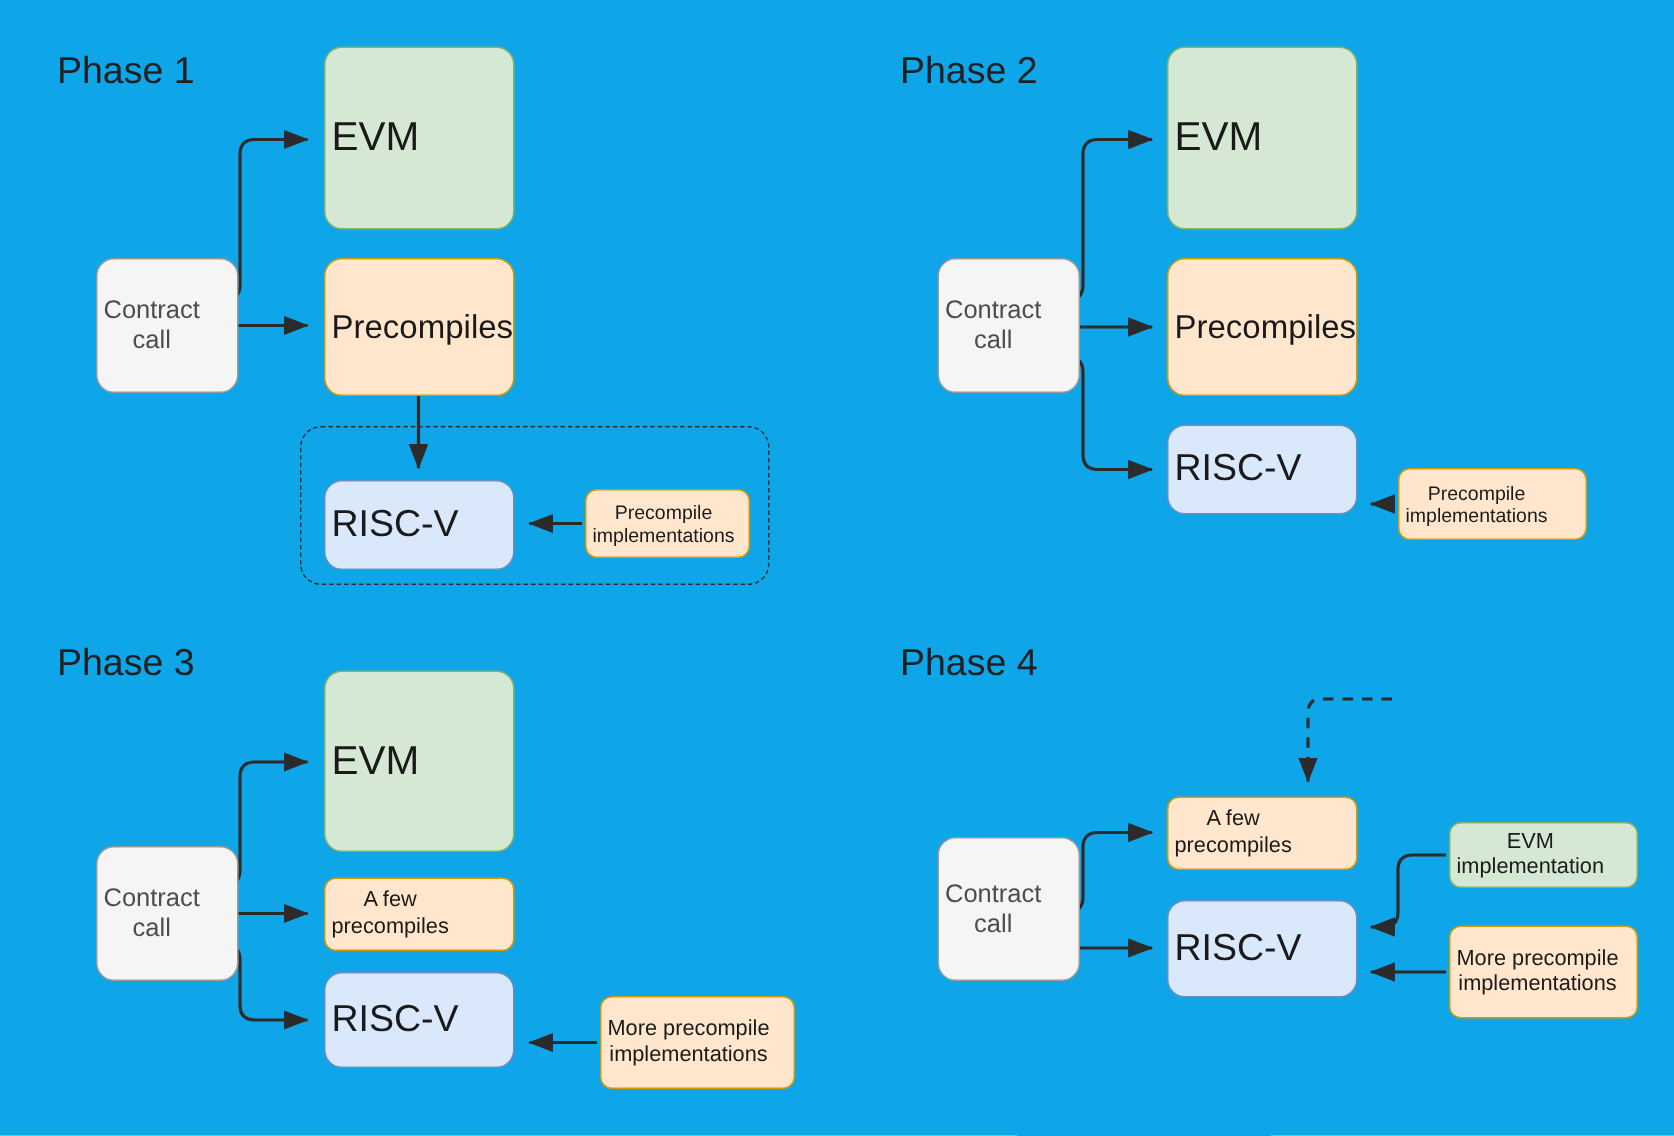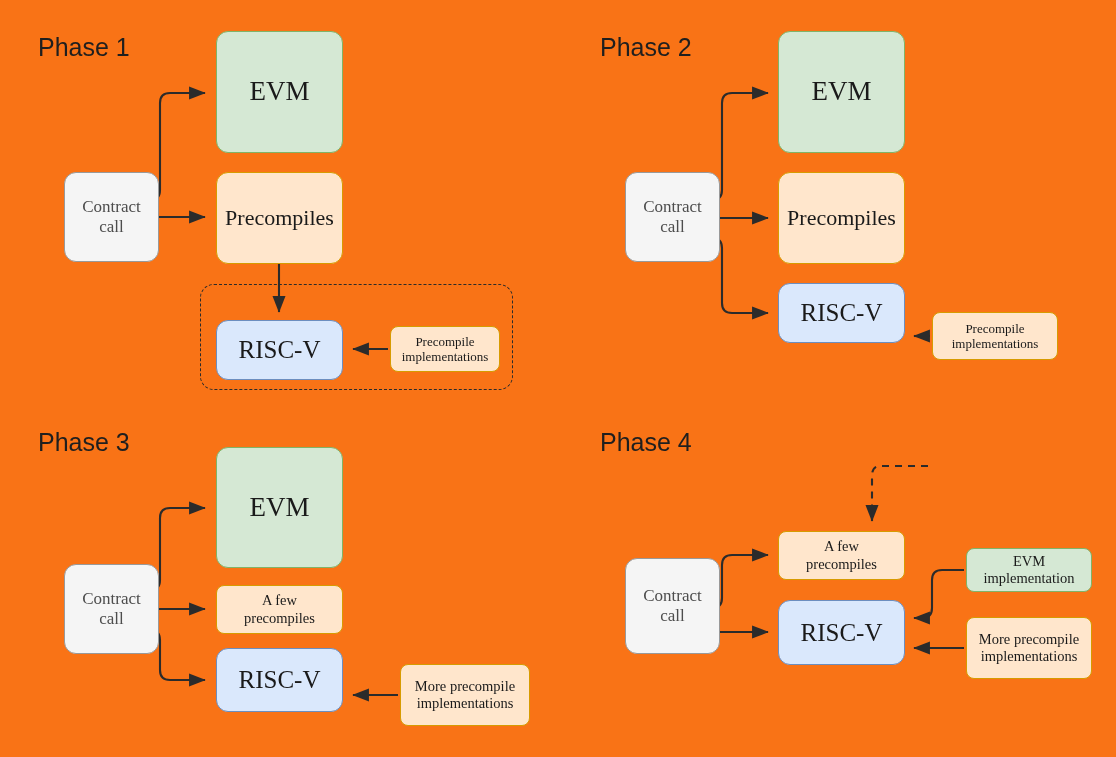--- a/index.html
+++ b/index.html
@@ -3,32 +3,32 @@
 <meta charset="utf-8">
 <title>EVM to RISC-V phases diagram</title>
 <style>
   html,body{margin:0;padding:0;background:#ffffff;}
   body{
     width:1116px;height:757px;
     font-family:"Liberation Sans","DejaVu Sans",sans-serif;
     color:#1a1a1a;
     overflow:hidden;
   }
-  #canvas{position:relative;width:1116px;height:757px;background:#f97316;}
+  #canvas{position:relative;width:1116px;height:757px;background:#0ea5e9;}
 
   .svg-layer{position:absolute;left:0;top:0;width:1116px;height:757px;pointer-events:none;}
 
   .node{
     position:absolute;
     box-sizing:border-box;
-    display:flex;align-items:center;justify-content:center;
+    display:flex;align-items:center;justify-content:flex-start;
     text-align:center;
     line-height:1.18;
     border-radius:12px;
-    border-width:1.6px;border-style:solid;font-family:Liberation Serif, serif;
+    border-width:1.6px;border-style:solid;
   }
   .node span{display:block;padding:0 4px;}
 
   .n-green{background:#d5e8d4;border-color:#82b366;}
   .n-orange{background:#ffe6cc;border-color:#d79b00;}
   .n-blue{background:#dae8fc;border-color:#6c8ebf;}
   .n-grey{background:#f5f5f5;border-color:#999999;color:#4d4d4d;}
 
   .big{font-size:27px;}
   .med{font-size:17px;margin-left:34px;}

